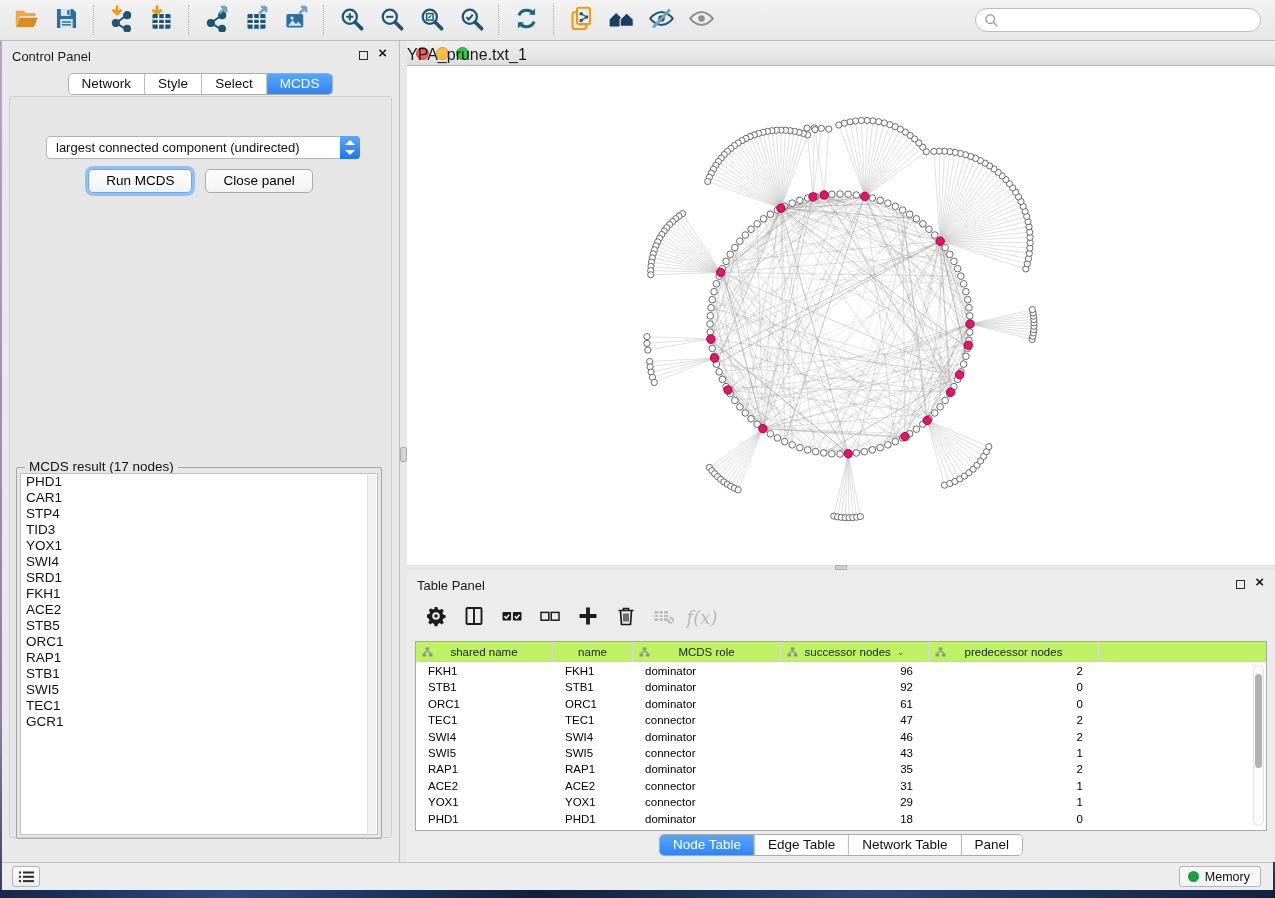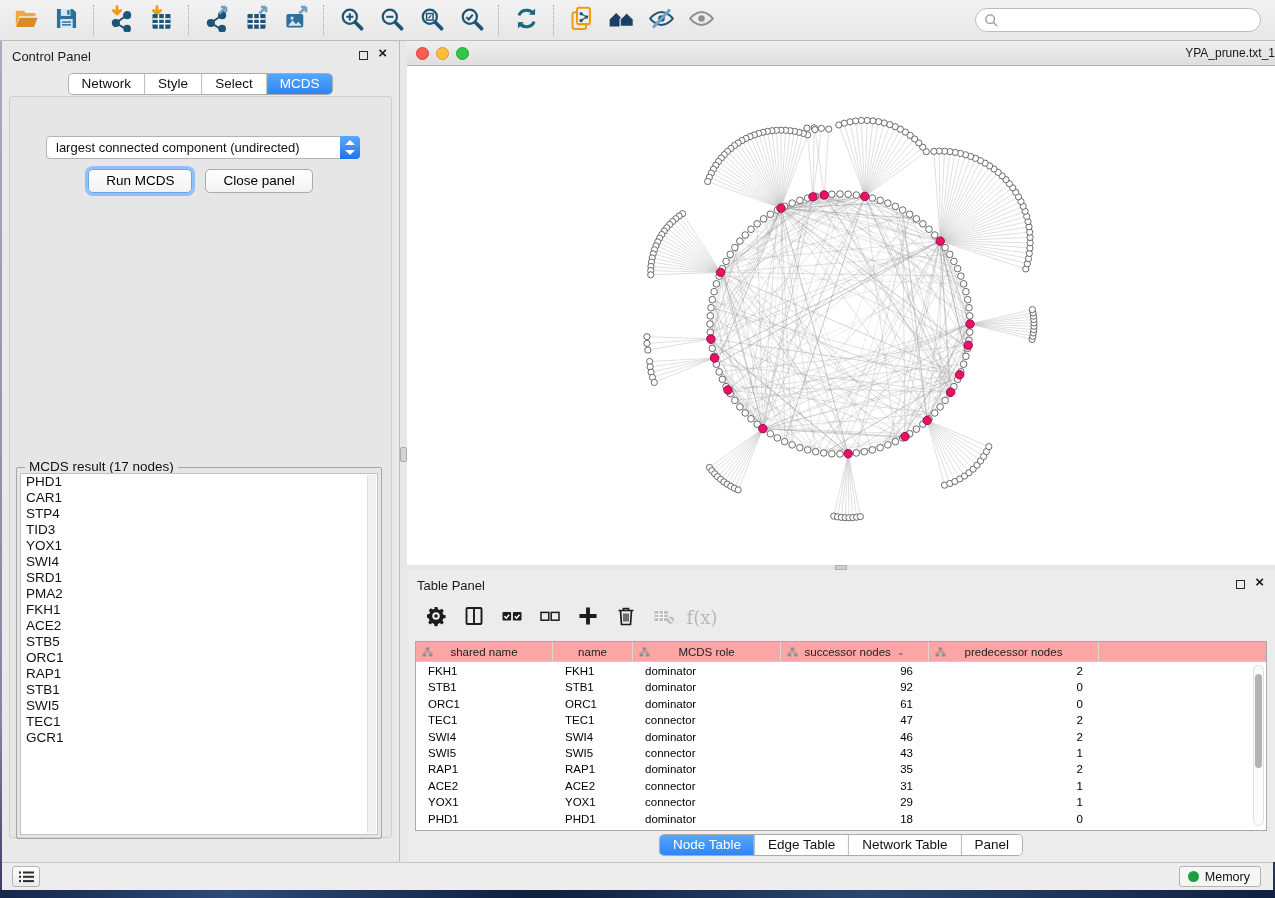--- a/index.html
+++ b/index.html
@@ -63,33 +63,33 @@
   #h-split .handle { position:absolute; left:428px; top:0; width:12px; height:5px; background:#cfcfcf; border:1px solid #b0b0b0; }
 
   
   #net-win { left:407px; top:41px; width:868px; height:524px; background:#fff; }
   #net-titlebar { position:absolute; left:0; top:0; width:100%; height:25px; background:linear-gradient(#f0f0f0,#dedede);
     border-bottom:1px solid #b3b3b3; }
   .light { position:absolute; top:6px; width:13px; height:13px; border-radius:50%; cursor:default; }
   #light-red   { left:9px;  background:#fa5d55; border:1px solid #dd3b33; }
   #light-yellow{ left:29px; background:#fdbc40; border:1px solid #dd9c1c; }
   #light-green { left:49px; background:#33c748; border:1px solid #1fa832; }
-  #net-title { position:absolute; width:100%; top:5px; text-align:right; font-size:12px; color:#1a1a1a; }
+  #net-title { position:absolute; width:100%; top:5px; text-align:left; font-size:16px; color:#1a1a1a; }
   #net-canvas { position:absolute; left:0; top:25px; width:868px; height:499px; background:#fff; }
 
   
   #table-panel { left:407px; top:570px; width:868px; height:292px; background:#ececec; }
   #tp-float { right:30px; } #tp-close { right:11px; }
   #tp-toolbar { position:absolute; left:10px; top:26px; height:42px; display:flex; align-items:center; gap:0; }
   .tp-btn { width:38px; height:36px; display:flex; align-items:center; justify-content:center; cursor:default; }
   .tp-btn svg { width:24px; height:24px; }
-  .fx { font-family:"DejaVu Serif",serif; font-size:18px; color:#b8b8b8; }
+  .fx { font-family:"DejaVu Serif",serif; font-style:italic; font-size:18px; color:#b8b8b8; }
 
   #tbl { position:absolute; left:8px; right:8px; top:71px; height:190px; background:#fff; border:1px solid #a9a9a9; overflow:hidden; }
-  #tbl-head { position:absolute; left:0; top:0; right:0; height:20px; background:#fca5a5; border-bottom:1px solid #cccccc; }
+  #tbl-head { position:absolute; left:0; top:0; right:0; height:20px; background:#bef264; border-bottom:1px solid #cccccc; }
   .hcell { position:absolute; top:0; height:20px; border-right:1px solid #d7d7d7; font-size:11.5px; color:#222;
     display:flex; align-items:center; justify-content:center; cursor:default; }
   .hcell .mini { position:absolute; left:6px; top:5px; }
   .hcell .sort { margin-left:6px; font-size:9px; color:#555; }
   .trow { position:absolute; left:0; right:0; height:16.4px; }
   .tcell { position:absolute; font-size:11.5px; line-height:16.4px; color:#000; white-space:nowrap; overflow:hidden; }
   #tbl-scroll { position:absolute; right:2px; top:23px; bottom:4px; width:11px; background:#fbfbfb; border:1px solid #e0e0e0; border-radius:6px; }
   #tbl-thumb { position:absolute; left:1px; top:8px; width:7px; height:94px; background:#b3b3b3; border-radius:4px; }
 
   #tp-tabs { position:absolute; bottom:6px; left:50%; transform:translateX(-50%); }
@@ -301,21 +301,20 @@
       <div id="result-legend">MCDS result (17 nodes)</div>
       <div id="result-list">
         <div id="result-scroll"></div>
       <div class="li">PHD1</div>
           <div class="li">CAR1</div>
           <div class="li">STP4</div>
           <div class="li">TID3</div>
           <div class="li">YOX1</div>
           <div class="li">SWI4</div>
           <div class="li">SRD1</div>
-          <div class="li">PMA2</div>
           <div class="li">FKH1</div>
           <div class="li">ACE2</div>
           <div class="li">STB5</div>
           <div class="li">ORC1</div>
           <div class="li">RAP1</div>
           <div class="li">STB1</div>
           <div class="li">SWI5</div>
           <div class="li">TEC1</div>
           <div class="li">GCR1</div>
         </div>

